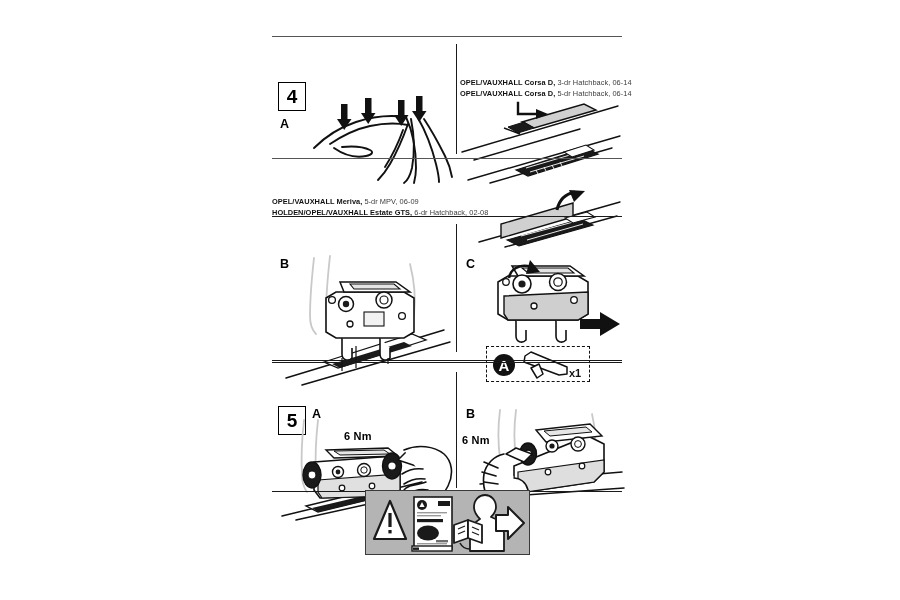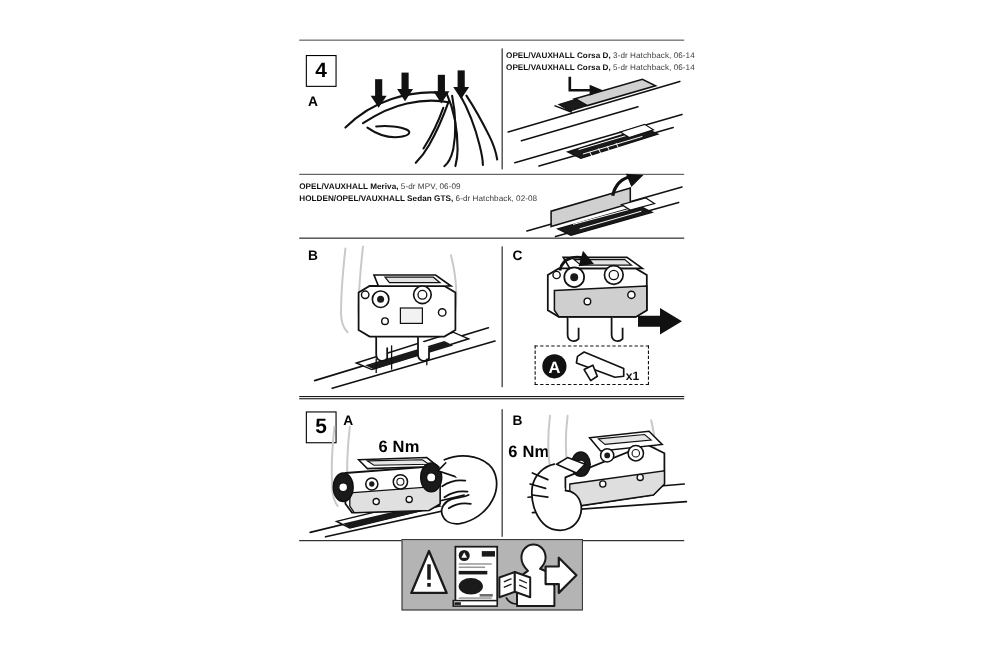--- a/index.html
+++ b/index.html
@@ -70,29 +70,30 @@
     letter-spacing: 0.05px;
   }
   .veh-line b {
     color: #111;
     font-weight: bold;
   }
 
   
   .panel {
     position: relative;
+    margin-top: 32px;
   }
   .vdiv {
     position: absolute;
     width: 1px;
     background: #1a1a1a;
   }
 
   .torque {
-    font-size: 15px;
+    font-size: 11px;
     font-weight: bold;
     color: #000;
     letter-spacing: .2px;
   }
 
   svg { display: block; overflow: visible; }
 
   
   .banner {
     position: absolute;
@@ -191,21 +192,21 @@
   </div>
 
   <div class="rule" style="position:absolute;top:122px;left:0;width:350px;"></div>
 
   <div class="panel" style="position:absolute;left:0;top:126px;width:350px;height:52px;">
     <div style="position:absolute;left:0;top:2px;">
       <div class="veh-line">
         <b>OPEL/VAUXHALL Meriva,</b><span> 5-dr MPV, 06-09</span>
       </div>
       <div class="veh-line">
-        <b>HOLDEN/OPEL/VAUXHALL Sedan GTS,</b><span> 6-dr Hatchback, 02-08</span>
+        <b>HOLDEN/OPEL/VAUXHALL Estate GTS,</b><span> 6-dr Hatchback, 02-08</span>
       </div>
     </div>
 
     <svg style="position:absolute;left:205px;top:-4px;" width="145" height="58" viewBox="0 0 145 58">
       <g fill="none" stroke="#111" stroke-width="1.4" stroke-linecap="round">
         <path d="M2 52 L143 12"></path>
         <path d="M28 57 L140 26"></path>
       </g>
       <polygon points="24,48 96,27 96,13 24,34" fill="#d0d0d0" stroke="#111" stroke-width="1.4"></polygon>
       <polygon points="30,50 104,29 116,35 42,56" fill="#1a1a1a" stroke="#111" stroke-width="1.1"></polygon>

